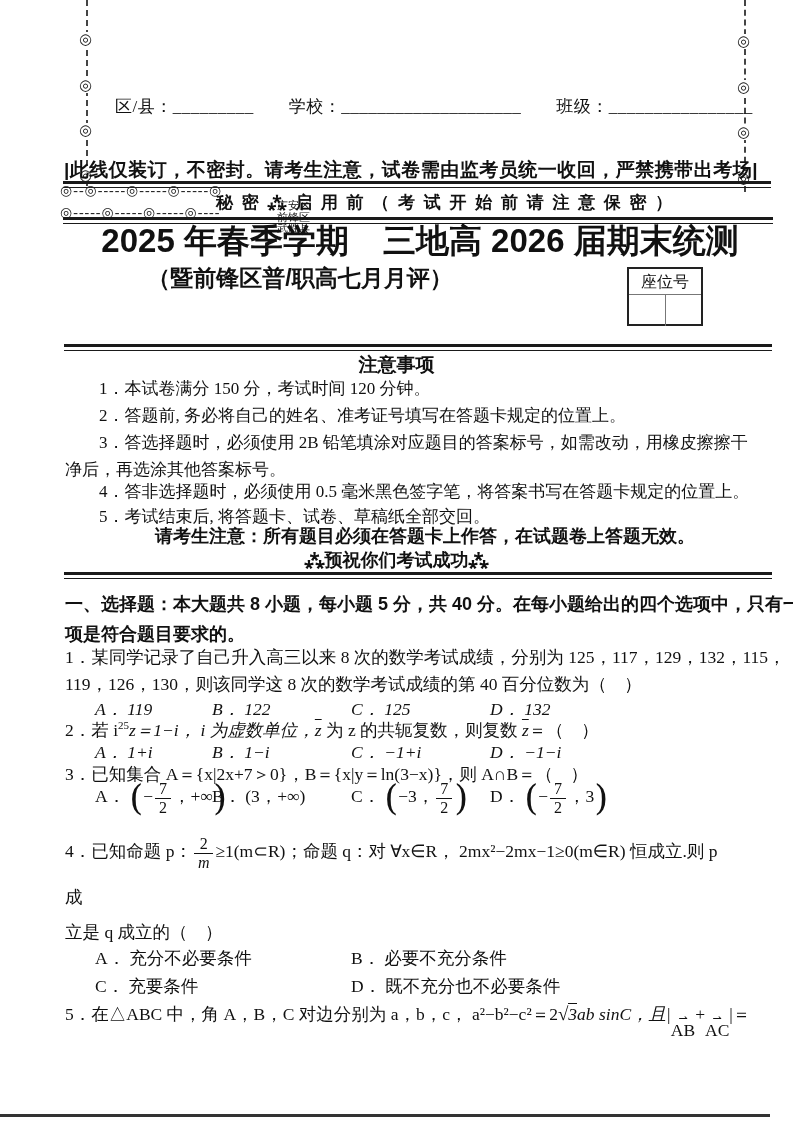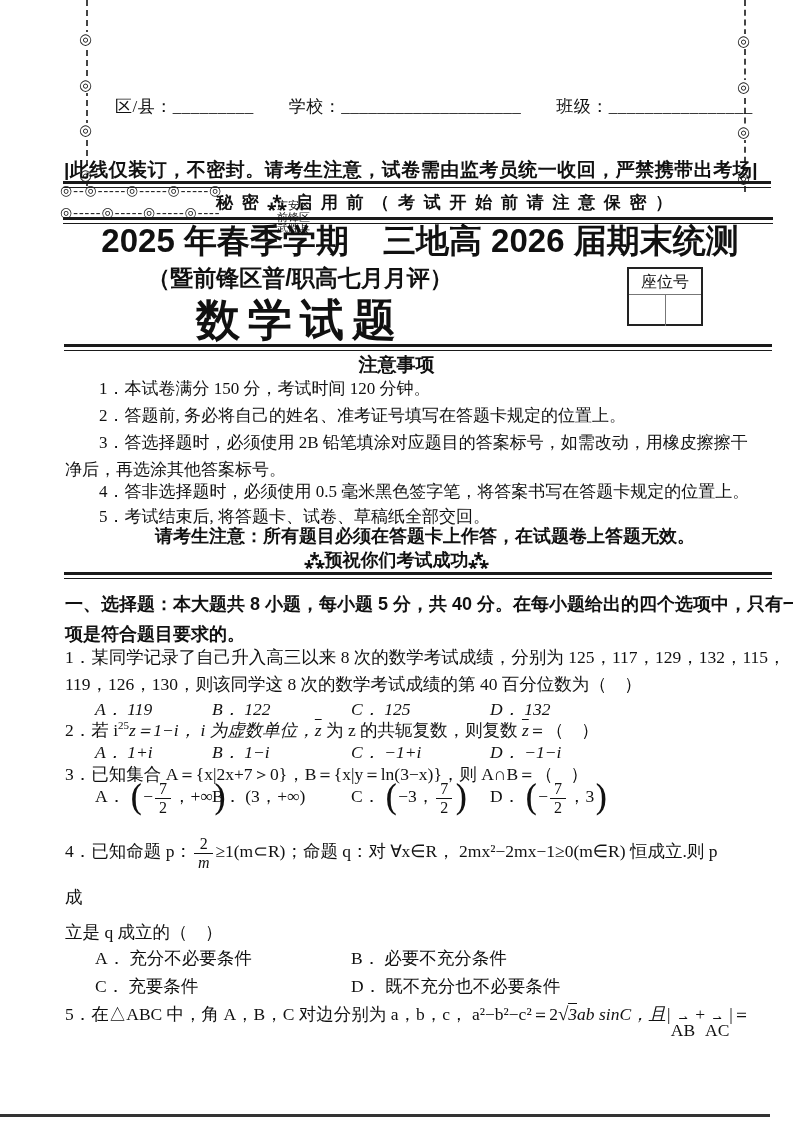--- a/index.html
+++ b/index.html
@@ -92,21 +92,20 @@
     <div>前锋区</div>
     <div>武胜县</div>
   </div>
 
   <div class="abs titlerow hei" style="left:70px;top:219px;width:700px;">
     <span>2025 年春季学期</span>
     <span class="titlegap"></span>
     <span>三地高 2026 届期末统测</span>
   </div>
   <div class="abs subtitle hei" style="left:65px;top:263px;width:470px;">（暨前锋区普/职高七月月评）</div>
-  <div class="abs subject" style="left:65px;top:291px;width:470px;">数学试题</div>
 
   <div class="abs seatbox" style="left:627px;top:267px;">
     <div class="seathead">座位号</div>
     <div class="seatcells">
       <div class="c"></div>
       <div class="c"></div>
     </div>
   </div>
 
   <div class="abs drule" style="left:64px;top:344px;width:708px;"></div>

